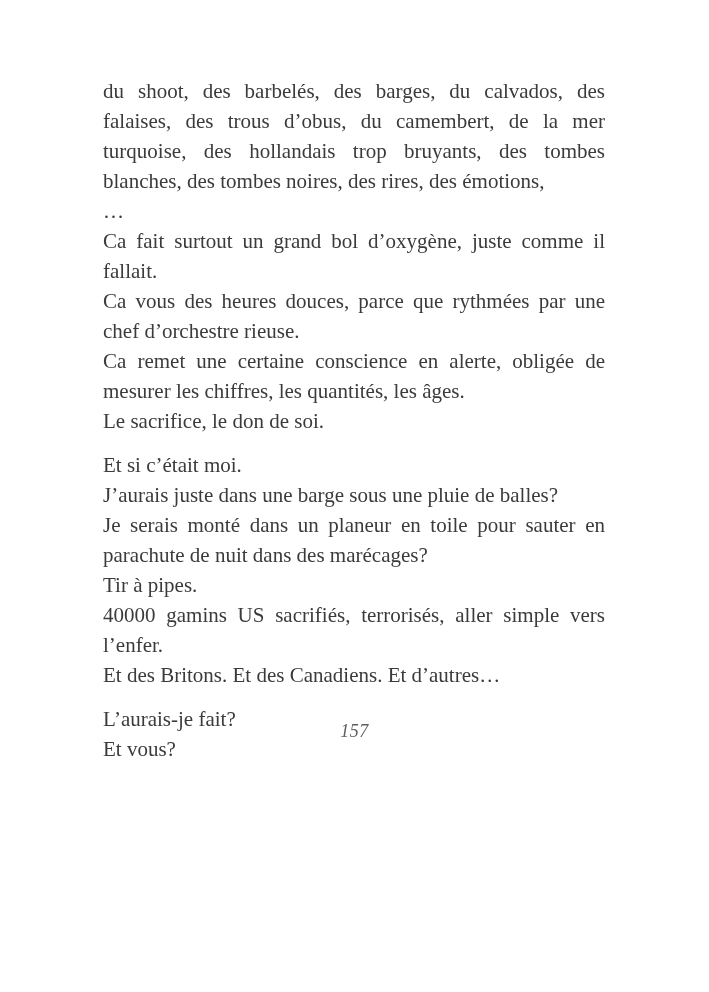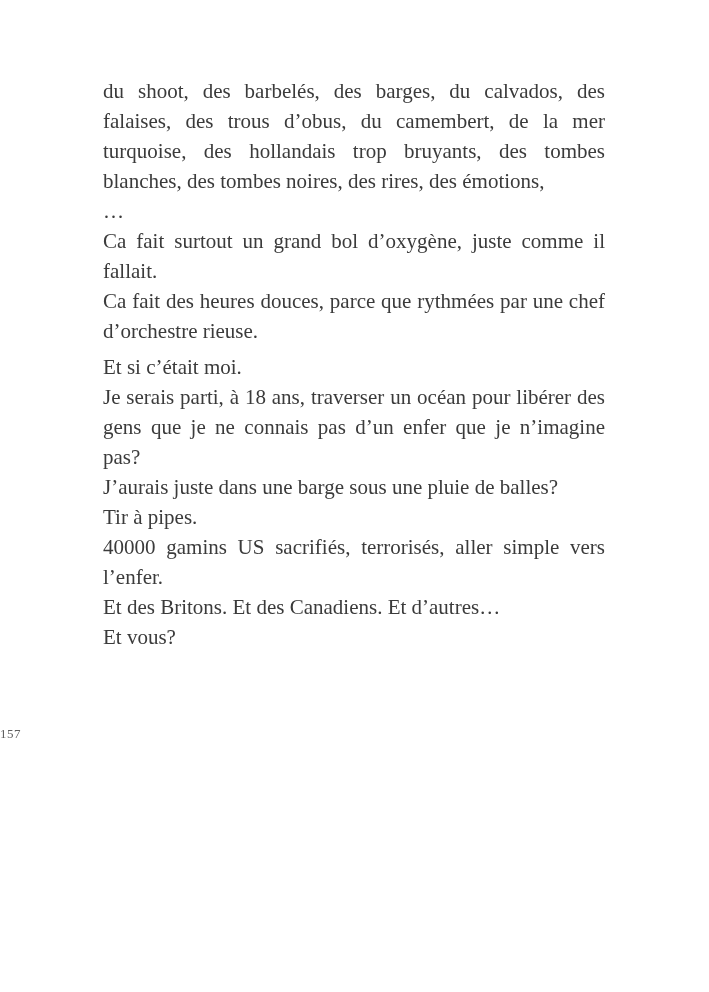--- a/index.html
+++ b/index.html
@@ -23,46 +23,51 @@
     width: 502px;
     font-size: 21px;
     line-height: 30px;
     text-align: justify;
   }
   .text-block p {
     margin: 0;
     padding: 0;
   }
   .text-block p.section-gap {
-    margin-top: 6px;
+    margin-top: 14px;
   }
   .page-number {
     position: absolute;
     left: 0;
     right: 0;
     bottom: 36px;
-    font-size: 13px;
+    text-align: center;
+    font-size: 18px;
     color: #5f5f5f;
     letter-spacing: 0.5px;
+    font-style: italic;
   }
 </style>
 </head>
 <body>
 
 <div class="page">
 
   <div class="text-block">
     <p>du shoot, des barbelés, des barges, du calvados, des falaises, des trous d’obus, du camembert, de la mer turquoise, des hollandais trop bruyants, des tombes blanches, des tombes noires, des rires, des émotions,</p>
     <p>…</p>
     <p>Ca fait surtout un grand bol d’oxygène, juste comme il fallait.</p>
-    <p>Ca fait des heures douces, parce que rythmées par une chef d’orchestre rieuse.</p>
+    <p>Ca vous des heures douces, parce que rythmées par une chef d’orchestre rieuse.</p>
+    <p>Ca remet une certaine conscience en alerte, obligée de mesurer les chiffres, les quantités, les âges.</p>
+    <p>Le sacrifice, le don de soi.</p>
     <p class="section-gap">Et si c’était moi.</p>
-    <p>Je serais parti, à 18 ans, traverser un océan pour libérer des gens que je ne connais pas d’un enfer que je n’imagine pas?</p>
     <p>J’aurais juste dans une barge sous une pluie de balles?</p>
+    <p>Je serais monté dans un planeur en toile pour sauter en parachute de nuit dans des marécages?</p>
     <p>Tir à pipes.</p>
     <p>40000 gamins US sacrifiés, terrorisés, aller simple vers l’enfer.</p>
     <p>Et des Britons. Et des Canadiens. Et d’autres…</p>
+    <p class="section-gap">L’aurais-je fait?</p>
     <p>Et vous?</p>
   </div>
 
   <div class="page-number">157</div>
 
 </div>
 
 </body></html>

